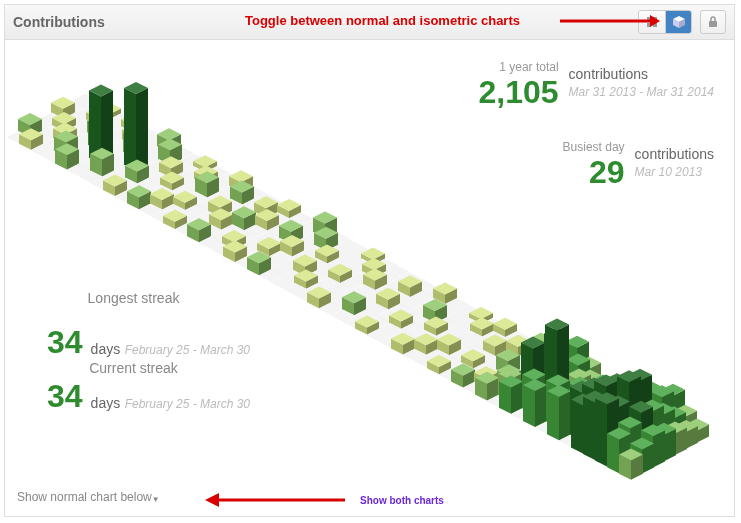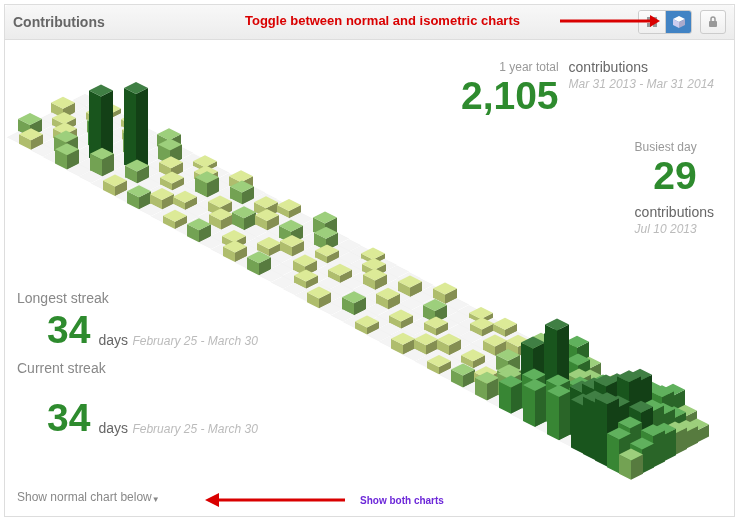--- a/index.html
+++ b/index.html
@@ -97,25 +97,25 @@
   .panel-body {
     position: absolute;
     top: 35px; left:0; right:0; bottom:0;
     padding: 10px;
     box-sizing: border-box;
   }
   
   .stat {
     position: absolute;
     display: flex;
-    align-items: flex-start;
+    align-items: center;
     gap: 10px;
   }
   .stat .big {
-    font-size: 39px;
+    font-size: 32px;
     font-weight: bold;
     color: #2e8b2e;
     line-height: 1;
   }
   .stat .lab {
     font-size: 12px;
     color: #999;
     margin-bottom: 2px;
   }
   .stat .sub {
@@ -126,21 +126,21 @@
   .stat .date {
     font-size: 12px;
     color: #bbb;
     margin-top: 2px;
     font-style: italic;
   }
   .stat-right { text-align: left; }
   .stat-right .col { display:flex; flex-direction:column; }
   
   #stat-year { right: 20px; top: 20px; }
-  #stat-busy { right: 20px; top: 100px; flex-direction: column; }
+  #stat-busy { right: 20px; top: 100px; }
   #stat-longest { left: 12px; top: 250px; }
   #stat-current { left: 12px; top: 320px; }
   #stat-longest .big, #stat-current .big { margin-left: 30px; }
   .stat-left .lab { font-size: 14px; color:#888; }
   
   .footer-link {
     position: absolute;
     left: 12px;
     bottom: 12px;
     font-size: 12px;
@@ -1319,35 +1319,35 @@
         <span class="date">Mar 31 2013 - Mar 31 2014</span>
       </div>
     </div>
     <div class="stat stat-right" id="stat-busy">
       <div class="col" style="align-items:flex-end">
         <span class="lab">Busiest day</span>
         <span class="big">29</span>
       </div>
       <div class="col" style="justify-content:flex-end;padding-bottom:2px">
         <span class="sub">contributions</span>
-        <span class="date">Jul 10 2013</span>
+        <span class="date">Mar 10 2013</span>
       </div>
     </div>
 
-    <div class="stat stat-left" id="stat-longest" style="flex-direction:column;gap:2px">
+    <div class="stat stat-left" id="stat-longest" style="flex-direction:column;gap:18px">
       <span class="lab">Longest streak</span>
       <div style="display:flex;align-items:flex-end;gap:8px">
         <span class="big">34</span>
         <div class="col">
           <span class="sub">days</span>
           <span class="date">February 25 - March 30</span>
         </div>
       </div>
     </div>
-    <div class="stat stat-left" id="stat-current" style="flex-direction:column;gap:20px">
+    <div class="stat stat-left" id="stat-current" style="flex-direction:column;gap:2px">
       <span class="lab">Current streak</span>
       <div style="display:flex;align-items:flex-end;gap:8px">
         <span class="big">34</span>
         <div class="col">
           <span class="sub">days</span>
           <span class="date">February 25 - March 30</span>
         </div>
       </div>
     </div>
 

